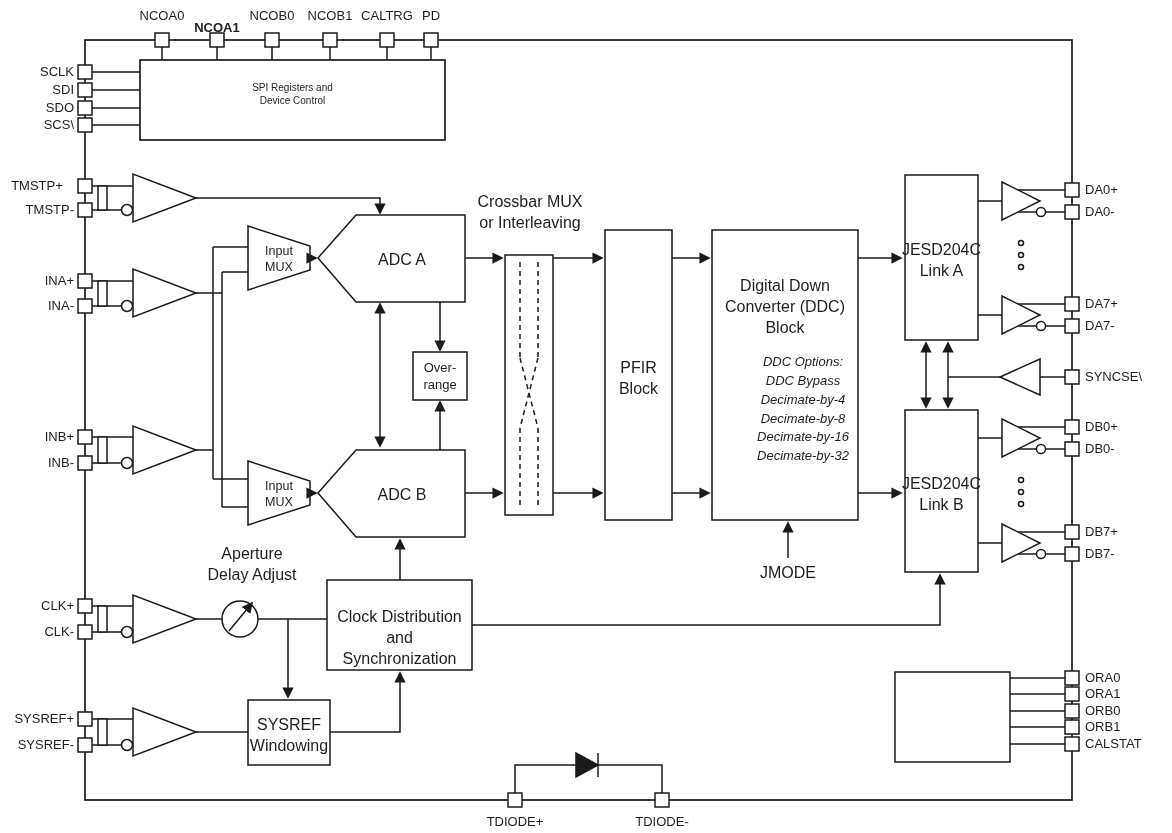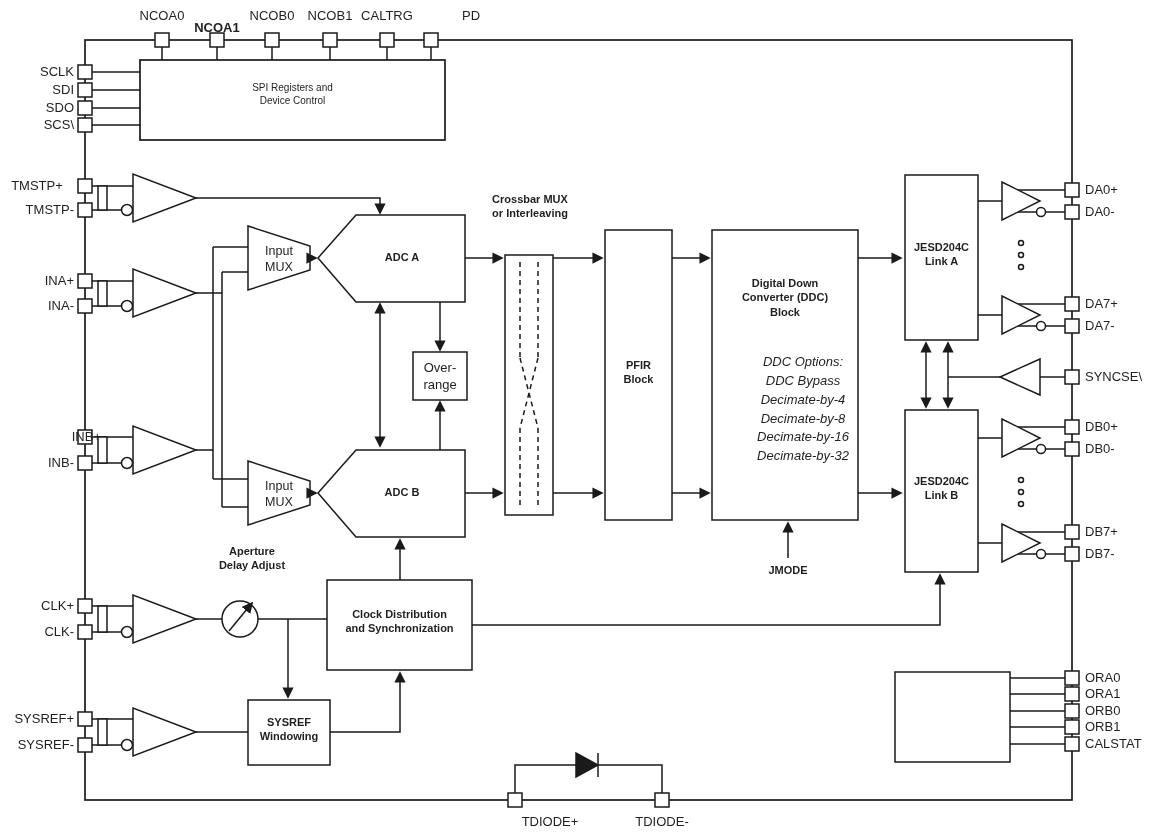--- a/index.html
+++ b/index.html
@@ -2,21 +2,21 @@
 <html><head>
 <meta charset="utf-8">
 <style>
   html,body{margin:0;padding:0;background:#ffffff;}
   .stage{position:relative;width:1172px;height:833px;background:#fff;
          font-family:"Liberation Sans",sans-serif;color:#1f1f1f;overflow:hidden;}
   svg.wires{position:absolute;left:0;top:0;}
   .lbl{position:absolute;font-size:13px;line-height:1.3;white-space:pre-line;}
   .r{text-align:right;}
   .c{text-align:center;}
-  .blk{font-size:11px;font-weight:bold;}
+  .blk{font-size:16px;}
   .it{font-style:italic;padding-left:18px;}
 </style>
 </head>
 <body>
 
 <div class="stage">
 
 <svg class="wires" width="1172" height="833" viewBox="0 0 1172 833">
   <defs>
     <marker id="arr" viewBox="0 0 10 10" refX="8.5" refY="5" markerWidth="7.5" markerHeight="7.5" orient="auto-start-reverse">
@@ -190,31 +190,31 @@
       <rect x="655" y="793" width="14" height="14"></rect>
     </g>
   </g>
 </svg>
 
 <div class="lbl c" style="left:127px;top:8px;width:70px;">NCOA0</div>
 <div class="lbl c" style="left:182px;top:20px;width:70px;font-weight:bold;">NCOA1</div>
 <div class="lbl c" style="left:237px;top:8px;width:70px;">NCOB0</div>
 <div class="lbl c" style="left:295px;top:8px;width:70px;">NCOB1</div>
 <div class="lbl c" style="left:352px;top:8px;width:70px;">CALTRG</div>
-<div class="lbl c" style="left:396px;top:8px;width:70px;margin-left:40px;">PD</div>
+<div class="lbl c" style="left:396px;top:8px;width:70px;">PD</div>
 
 <div class="lbl r" style="left:0;top:64px;width:74px;text-align:right;">SCLK</div>
 <div class="lbl r" style="left:0;top:82px;width:74px;">SDI</div>
 <div class="lbl r" style="left:0;top:100px;width:74px;">SDO</div>
 <div class="lbl r" style="left:0;top:117px;width:74px;">SCS\</div>
 <div class="lbl r" style="left:0;top:178px;width:74px;text-align:center;">TMSTP+</div>
 <div class="lbl r" style="left:0;top:202px;width:74px;">TMSTP-</div>
 <div class="lbl r" style="left:0;top:273px;width:74px;">INA+</div>
 <div class="lbl r" style="left:0;top:298px;width:74px;">INA-</div>
-<div class="lbl r" style="left:0;top:429px;width:74px;padding-left:27px;">INB+</div>
+<div class="lbl r" style="left:0;top:429px;width:74px;">INB+</div>
 <div class="lbl r" style="left:0;top:455px;width:74px;">INB-</div>
 <div class="lbl r" style="left:0;top:598px;width:74px;">CLK+</div>
 <div class="lbl r" style="left:0;top:624px;width:74px;">CLK-</div>
 <div class="lbl r" style="left:0;top:711px;width:74px;">SYSREF+</div>
 <div class="lbl r" style="left:0;top:737px;width:74px;">SYSREF-</div>
 
 <div class="lbl" style="left:1085px;top:182px;width:84px;">DA0+</div>
 <div class="lbl" style="left:1085px;top:204px;width:84px;">DA0-</div>
 <div class="lbl" style="left:1085px;top:296px;width:84px;">DA7+</div>
 <div class="lbl" style="left:1085px;top:318px;width:84px;">DA7-</div>
@@ -222,21 +222,21 @@
 <div class="lbl" style="left:1085px;top:419px;width:84px;">DB0+</div>
 <div class="lbl" style="left:1085px;top:441px;width:84px;">DB0-</div>
 <div class="lbl" style="left:1085px;top:524px;width:84px;">DB7+</div>
 <div class="lbl" style="left:1085px;top:546px;width:84px;">DB7-</div>
 <div class="lbl" style="left:1085px;top:670px;width:84px;">ORA0</div>
 <div class="lbl" style="left:1085px;top:686px;width:84px;">ORA1</div>
 <div class="lbl" style="left:1085px;top:703px;width:84px;">ORB0</div>
 <div class="lbl" style="left:1085px;top:719px;width:84px;">ORB1</div>
 <div class="lbl" style="left:1085px;top:736px;width:84px;">CALSTAT</div>
 
-<div class="lbl c" style="left:480px;top:814px;width:70px;margin-left:35px;">TDIODE+</div>
+<div class="lbl c" style="left:480px;top:814px;width:70px;">TDIODE+</div>
 <div class="lbl c" style="left:627px;top:814px;width:70px;">TDIODE-</div>
 
 <div class="lbl c" style="left:140px;top:81px;width:305px;font-size:10px;">SPI Registers and
 Device Control</div>
 <div class="lbl c" style="left:246px;top:243px;width:66px;font-size:12.5px;">Input
 MUX</div>
 <div class="lbl c" style="left:246px;top:478px;width:66px;font-size:12.5px;">Input
 MUX</div>
 <div class="lbl c blk" style="left:350px;top:250px;width:104px;">ADC A</div>
 <div class="lbl c blk" style="left:350px;top:485px;width:104px;">ADC B</div>

